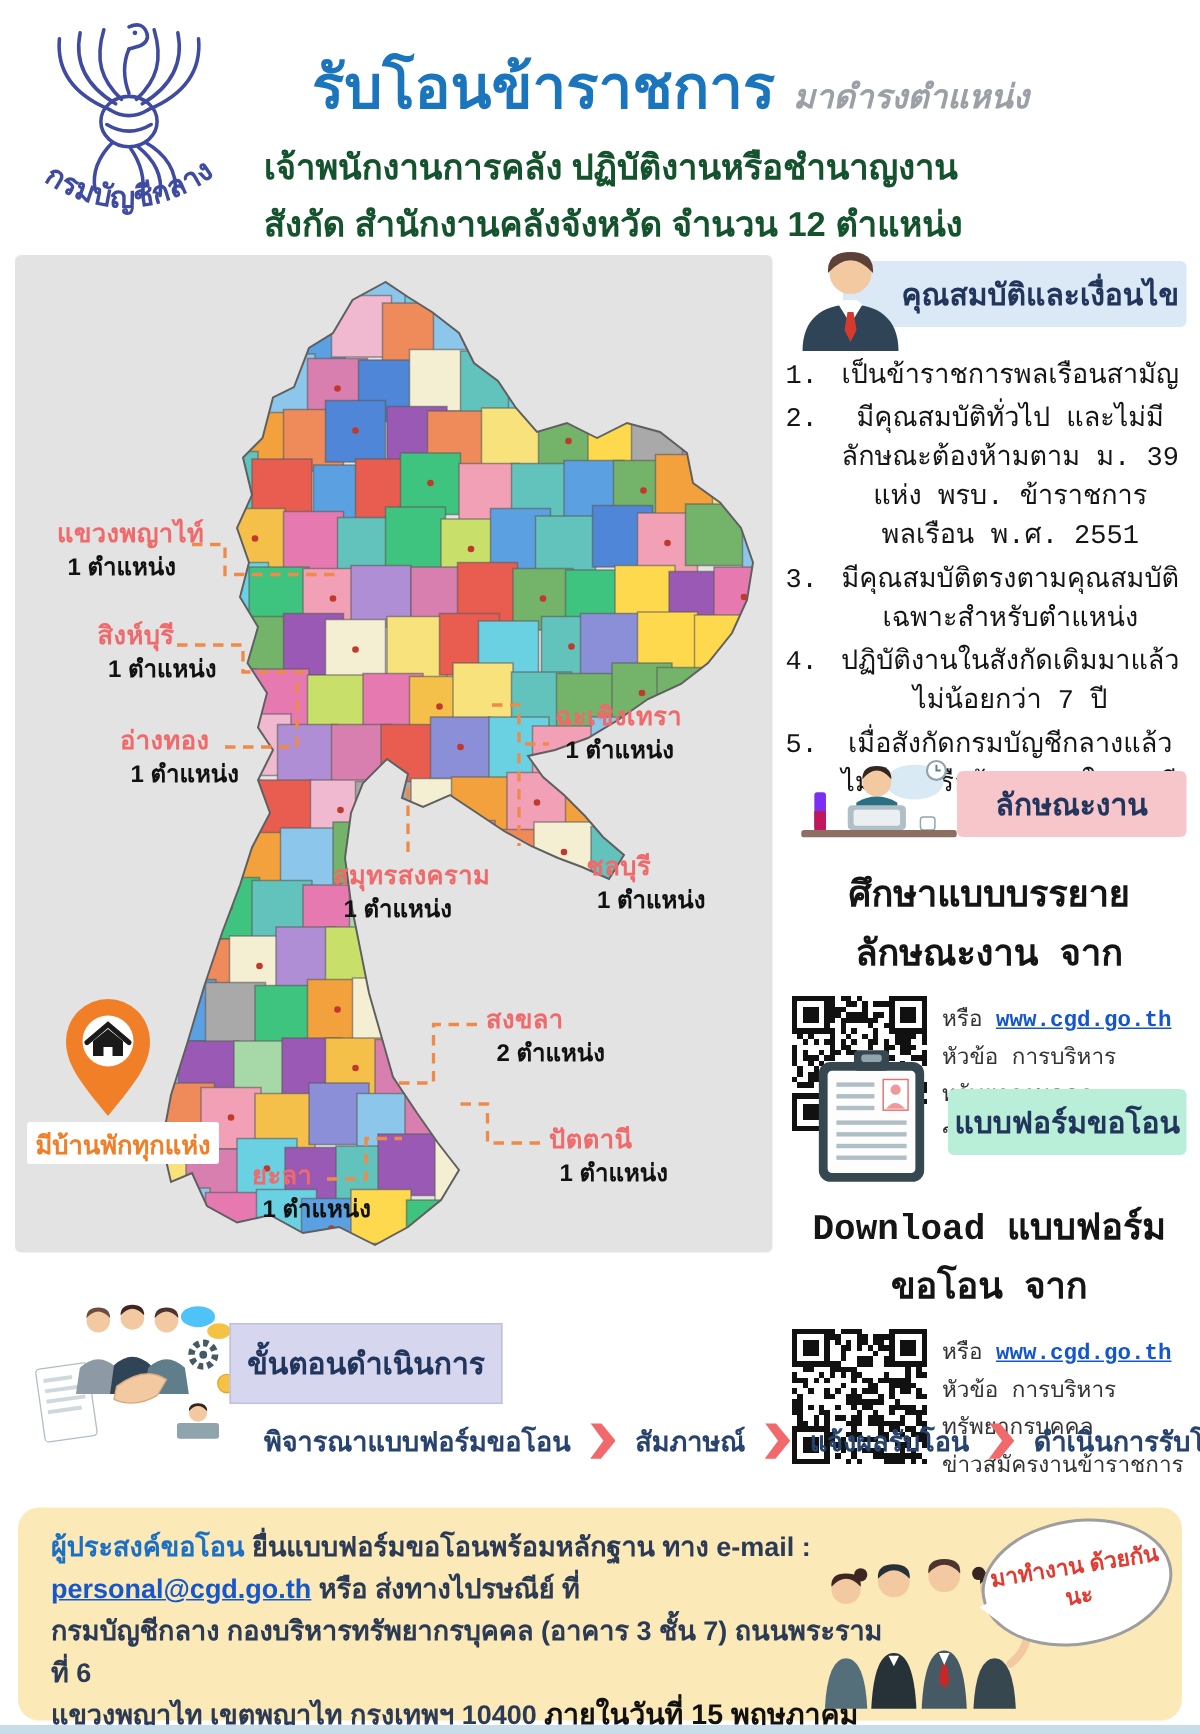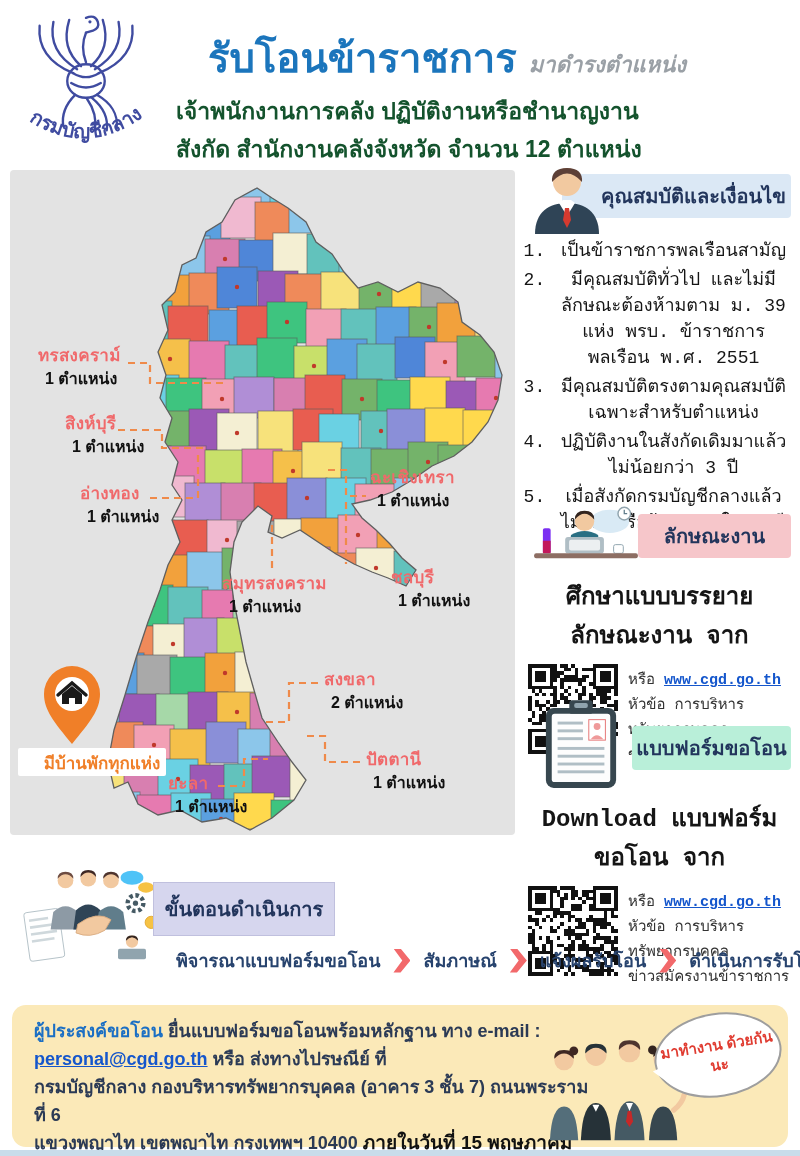--- a/index.html
+++ b/index.html
@@ -13,21 +13,21 @@
   .title-suffix{font-size:22px;color:#9aa0a6;font-weight:bold;font-style:italic;}
   .subtitle{font-size:23px;font-weight:bold;color:#14532d;line-height:34px;margin-top:4px;}
   
   .map-panel{position:absolute;left:10px;top:170px;width:505px;height:665px;background:#e3e3e3;border-radius:4px;}
   .map-svg{position:absolute;left:0;top:0;width:505px;height:665px;}
   .prov{position:absolute;line-height:20px;}
   .prov .pname{display:block;font-size:17px;font-weight:bold;color:#f0696b;letter-spacing:.3px;}
   .prov .pcount{display:block;font-size:16px;color:#111;margin-top:3px;margin-left:7px;font-weight:bold;}
   .pin{position:absolute;left:30px;top:496px;width:64px;height:80px;}
   .housing-badge{position:absolute;left:8px;top:578px;width:128px;height:28px;background:#fff;
-      display:flex;align-items:center;justify-content:center;font-size:17px;font-weight:bold;color:#f07f28;border-radius:2px;padding-left:20px;}
+      display:flex;align-items:center;justify-content:center;font-size:17px;font-weight:bold;color:#f07f28;border-radius:2px;}
   
   .sec{position:absolute;left:528px;width:263px;}
   .sec-head{position:relative;height:72px;}
   .sec-icon{position:absolute;left:2px;top:0;z-index:2;}
   .bar{position:absolute;right:0;top:16px;height:44px;border-radius:4px;display:flex;align-items:center;justify-content:center;
        font-size:20px;font-weight:bold;color:#22355c;}
   .bar-qual{left:34px;background:#dbe8f5;padding-left:34px;}
   .bar-job{left:110px;background:#f6c6ca;}
   .bar-form{left:104px;background:#b9efd9;}
   .serif{font-family:Liberation Mono, monospace;}
@@ -544,21 +544,21 @@
         <path d="M318,300 H336 V326 H356"></path>
         <path d="M262,355 V402"></path>
         <path d="M336,332 V394"></path>
         <path d="M308,513 H279 V552 H252"></path>
         <path d="M350,592 H315 V566 H292"></path>
         <path d="M208,616 H234 V589 H258"></path>
       </g>
     </svg>
 
     <div class="prov" style="left:28px;top:176px;">
-      <span class="pname">ทรสงคราม์</span>
+      <span class="pname">แขวงพญาไท์</span>
       <span class="pcount">1 ตำแหน่ง</span>
     </div>
     <div class="prov" style="left:55px;top:244px;">
       <span class="pname">สิงห์บุรี</span>
       <span class="pcount">1 ตำแหน่ง</span>
     </div>
     <div class="prov" style="left:70px;top:314px;">
       <span class="pname">อ่างทอง</span>
       <span class="pcount">1 ตำแหน่ง</span>
     </div>
@@ -608,21 +608,21 @@
           <circle cx="36" cy="24" r="14" fill="#f2c9a0"></circle>
           <path d="M21,24 q15,-17 30,0 q1,-14 -15,-14 q-16,0 -15,14" fill="#5d4037"></path>
         </svg>
       </div>
       <div class="bar bar-qual">คุณสมบัติและเงื่อนไข</div>
     </div>
     <ol class="qual-list serif">
       <li>เป็นข้าราชการพลเรือนสามัญ</li>
       <li>มีคุณสมบัติทั่วไป และไม่มีลักษณะต้องห้ามตาม ม. 39 แห่ง พรบ. ข้าราชการพลเรือน พ.ศ. 2551</li>
       <li>มีคุณสมบัติตรงตามคุณสมบัติเฉพาะสำหรับตำแหน่ง</li>
-      <li>ปฏิบัติงานในสังกัดเดิมมาแล้วไม่น้อยกว่า 3 ปี</li>
+      <li>ปฏิบัติงานในสังกัดเดิมมาแล้วไม่น้อยกว่า 7 ปี</li>
       <li>เมื่อสังกัดกรมบัญชีกลางแล้วไม่โอนหรือย้าย ภายใน 2 ปี</li>
     </ol>
   </div>
 
   <div class="sec" style="top:498px;">
     <div class="sec-head">
       <div class="sec-icon" style="top:4px;">
         <svg width="112" height="62" viewBox="0 0 115 64">
           <ellipse cx="82" cy="20" rx="20" ry="12" fill="#d9eaf5"></ellipse>
           <circle cx="97" cy="12" r="6.5" fill="#fff" stroke="#90a4ae" stroke-width="1.5"></circle>

